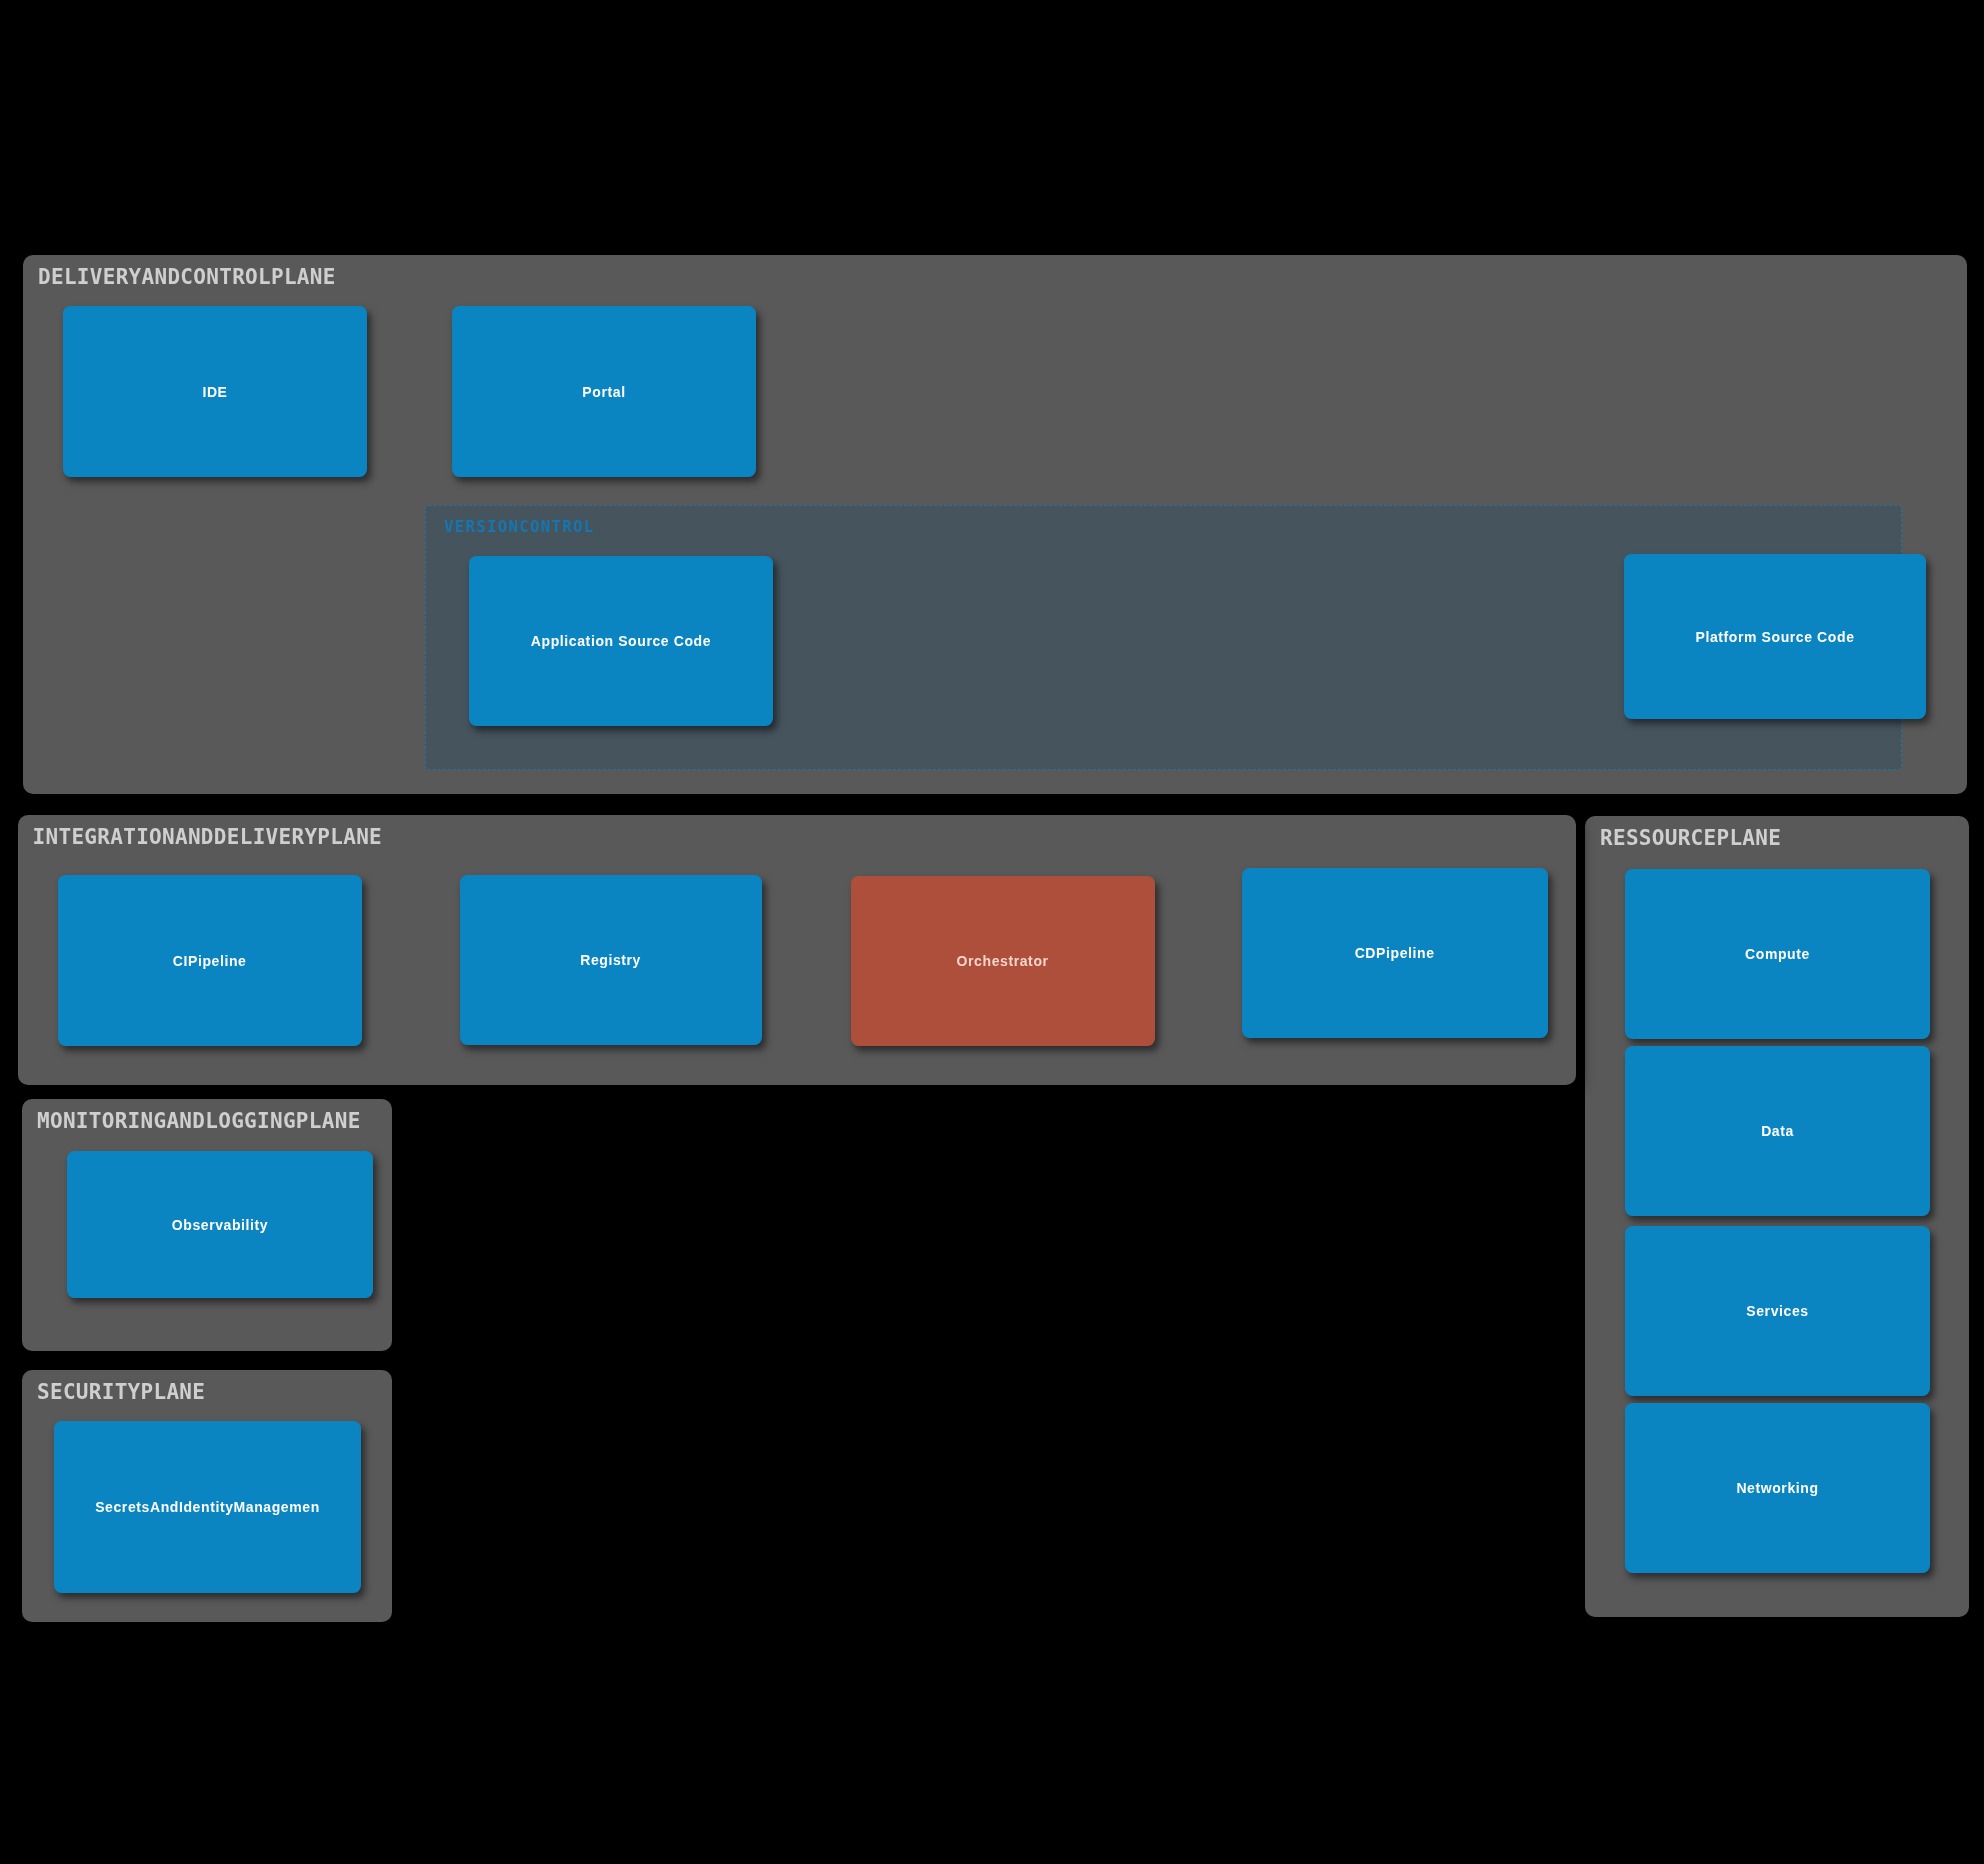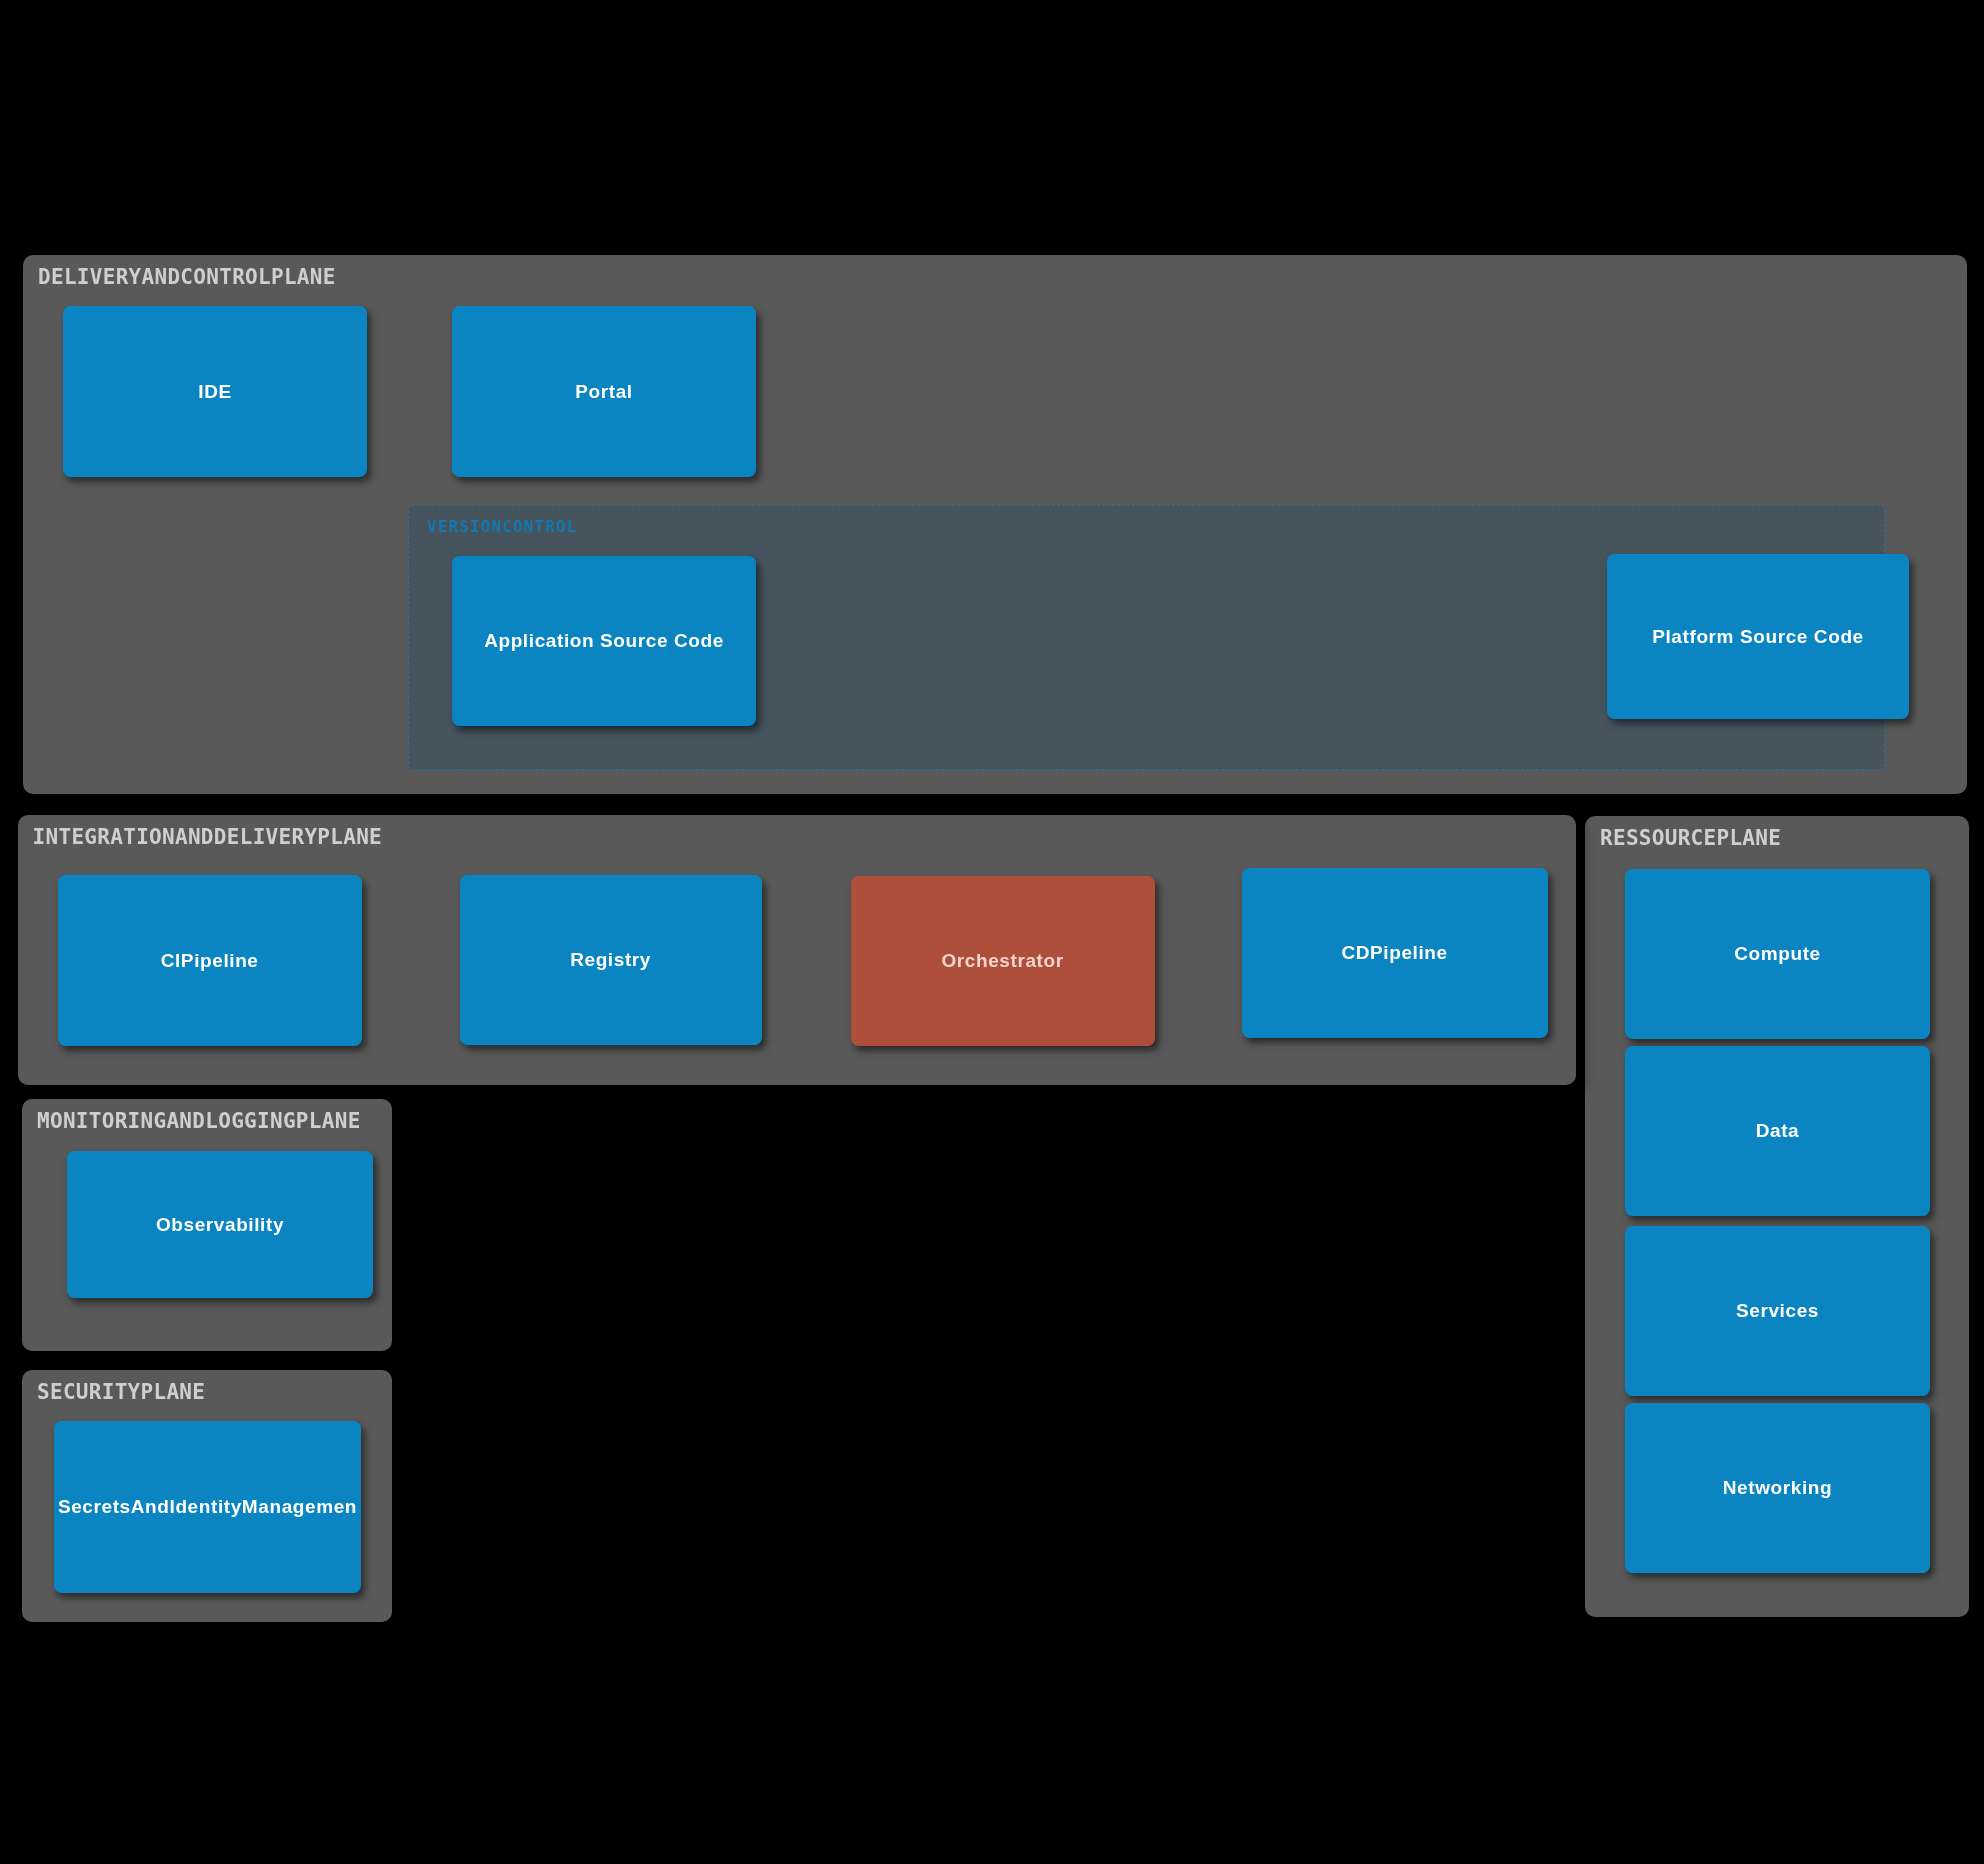--- a/index.html
+++ b/index.html
@@ -55,40 +55,40 @@
   }
   .node{
     position:absolute;
     background:var(--box_fill);
     border-radius:7.5px;
     box-shadow:3.8px 5px 7.5px rgba(0,0,0,0.5);
     display:flex;align-items:center;justify-content:center;
     overflow:hidden;
   }
   .node-label{
-    font-size:19px;
+    font-size:14px;
     font-weight:600;
     letter-spacing:0.6px;
     color:var(--box_text);
     white-space:nowrap;
   }
   .node.red{background:var(--orchestrator_fill);}
   .node.red .node-label{color:var(--orchestrator_text);}
 
   
   .plane-delivery   {left:23px;  top:255px;  width:1944px; height:539px;}
   .plane-integration{left:17.6px;  top:815px; width:1558px; height:270px;}
   .plane-ressource  {left:1585px;top:816px; width:384px;  height:801px;}
   .plane-monitoring {left:22px;  top:1099px; width:370px;  height:252px;}
   .plane-security   {left:22px;  top:1370px; width:370px;  height:252px;}
 
   
   .node-ide    {left:40px;  top:51px; width:304px; height:171px;}
   .node-portal {left:429px; top:51px; width:304px; height:171px;}
-  .group-versioncontrol{left:385px; top:250px; width:1477px; height:265px;}
+  .group-versioncontrol{left:402px; top:250px; width:1477px; height:265px;}
   .node-app-source     {left:43px;   top:50px; width:304px; height:170px;}
   .node-platform-source{left:1198px; top:48px; width:302px; height:165px;}
 
   
   .node-cipipeline  {left:40px;   top:60px; width:304px; height:171px;}
   .node-registry    {left:442px;  top:60px; width:302px; height:170px;}
   .node-orchestrator{left:833px; top:61px; width:304px; height:170px;}
   .node-cdpipeline  {left:1224px; top:53px; width:306px; height:170px;}
 
   

